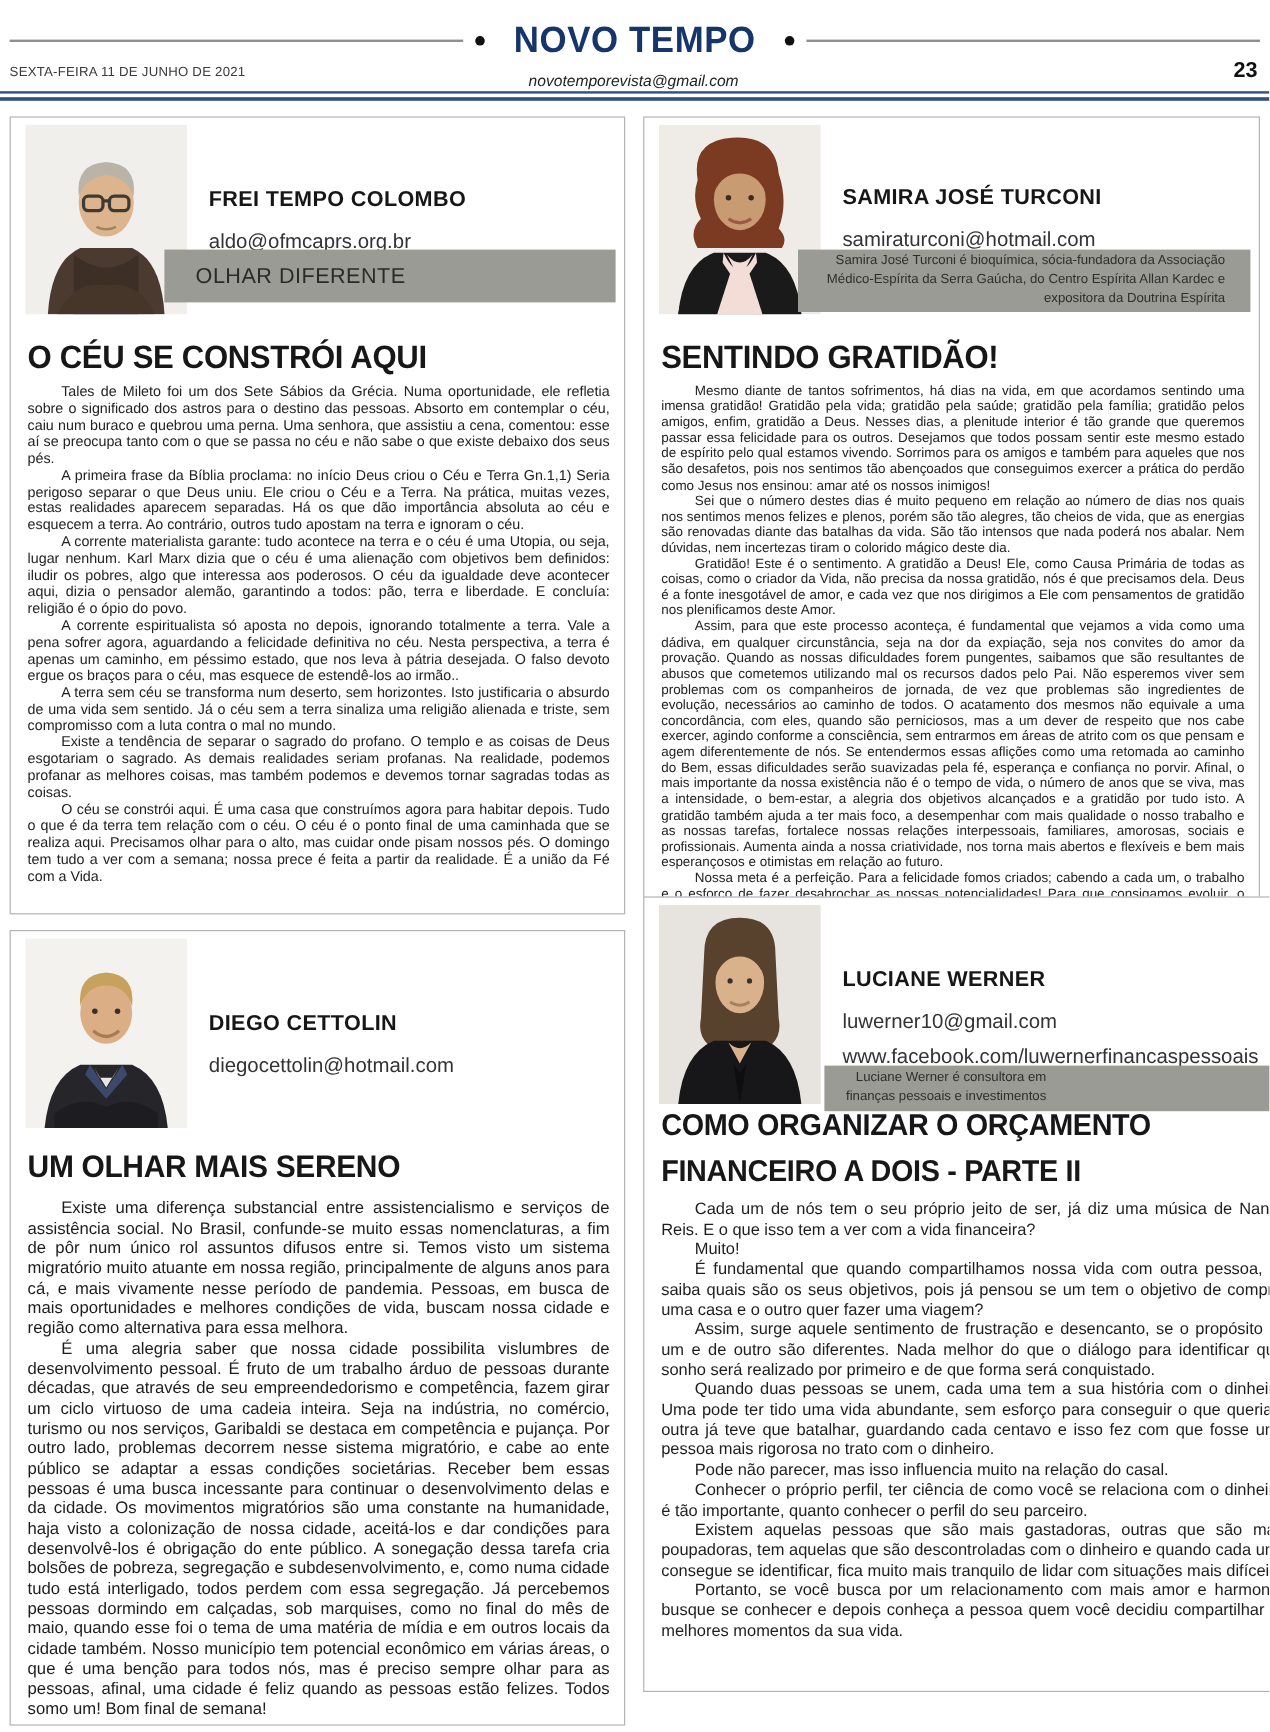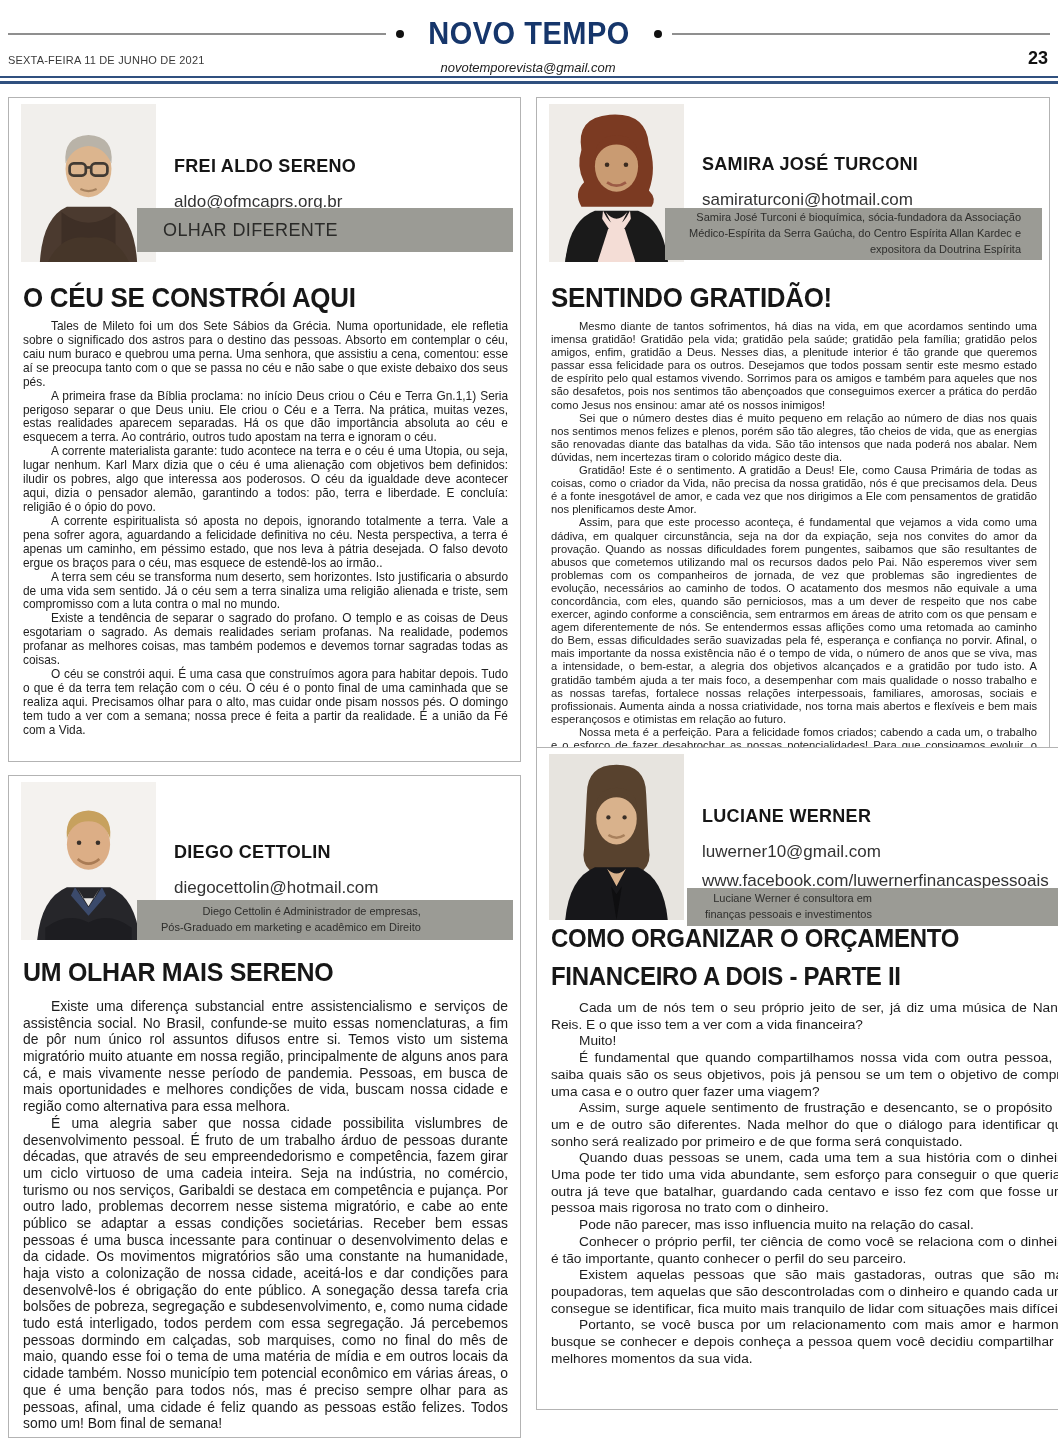--- a/index.html
+++ b/index.html
@@ -82,21 +82,21 @@
         <path d="M30 80 Q50 96 70 80 L70 117 L30 117 Z" fill="#3e2f26"></path>
         <path d="M20 117 Q30 96 50 99 Q70 96 80 117 Z" fill="#463629"></path>
         <ellipse cx="50" cy="48" rx="17" ry="21" fill="#dcb58e"></ellipse>
         <path d="M33 44 Q31 24 50 23 Q69 24 67 44 Q62 32 50 31 Q38 32 33 44Z" fill="#b9b3a8"></path>
         <rect x="36" y="44" width="12" height="9" rx="3" fill="none" stroke="#413a33" stroke-width="2"></rect>
         <rect x="52" y="44" width="12" height="9" rx="3" fill="none" stroke="#413a33" stroke-width="2"></rect>
         <line x1="48" y1="47" x2="52" y2="47" stroke="#413a33" stroke-width="2"></line>
         <path d="M44 63 Q50 66 56 63" stroke="#a5815e" stroke-width="1.6" fill="none"></path>
       </svg>
     </div>
-    <div class="author-name" style="top:58px">FREI ALDO SERENO</div>
+    <div class="author-name" style="top:58px">FREI TEMPO COLOMBO</div>
     <div class="author-contacts" style="top:90px">
         <div>aldo@ofmcaprs.org.br</div>
       </div>
     <div class="band" style="top:110px;height:44px">
       <div class="band-inner band-big">OLHAR DIFERENTE</div>
     </div>
     <div class="art-title t-a1">O  CÉU SE CONSTRÓI AQUI</div>
     <div class="art-body b-a1">
         <p>Tales de Mileto  foi um dos  Sete  Sábios da Grécia. Numa oportunidade, ele refletia sobre o significado dos astros para o destino das pessoas. Absorto em contemplar o céu, caiu num buraco e quebrou uma perna. Uma senhora, que assistiu a cena,  comentou: esse aí se preocupa tanto com o que se passa no céu e não sabe o que existe debaixo dos seus pés.</p>
         <p>A primeira  frase da Bíblia proclama: no início Deus criou o Céu e Terra  Gn.1,1) Seria perigoso separar o que Deus uniu. Ele criou o Céu e a Terra. Na prática, muitas vezes, estas realidades aparecem separadas. Há os que  dão importância absoluta ao céu e esquecem a terra. Ao contrário, outros tudo apostam na terra e ignoram o céu.</p>
@@ -156,24 +156,20 @@
         <path d="M34 42 Q32 22 50 21 Q68 22 66 42 Q62 29 50 29 Q38 29 34 42Z" fill="#c7a15e"></path>
         <circle cx="43" cy="45" r="1.7" fill="#38302a"></circle>
         <circle cx="57" cy="45" r="1.7" fill="#38302a"></circle>
         <path d="M42 57 Q50 64 58 57" stroke="#a97b54" stroke-width="2" fill="none"></path>
       </svg>
     </div>
     <div class="author-name" style="top:66px">DIEGO CETTOLIN</div>
     <div class="author-contacts" style="top:98px">
         <div>diegocettolin@hotmail.com</div>
       </div>
-    <div class="band" style="top:124px;height:40px">
-      <div class="band-inner band-small">Diego Cettolin é Administrador de empresas,
-Pós-Graduado em marketing e acadêmico em Direito</div>
-    </div>
     <div class="art-title t-a3">UM OLHAR MAIS SERENO</div>
     <div class="art-body b-a3">
         <p>Existe uma diferença substancial entre assistencialismo e serviços de assistência social. No Brasil, confunde-se muito essas nomenclaturas, a fim de pôr num único rol assuntos difusos entre si. Temos visto um sistema migratório muito atuante em nossa região, principalmente de alguns anos para cá, e mais vivamente nesse período de pandemia. Pessoas, em busca de mais oportunidades e melhores condições de vida, buscam nossa cidade e região como alternativa para essa melhora.</p>
         <p>É uma alegria saber que nossa cidade possibilita vislumbres de desenvolvimento pessoal. É fruto de um trabalho árduo de pessoas durante décadas, que através de seu empreendedorismo e competência, fazem girar um ciclo virtuoso de uma cadeia inteira. Seja na indústria, no comércio, turismo ou nos serviços, Garibaldi se destaca em competência e pujança. Por outro lado, problemas decorrem nesse sistema migratório, e cabe ao ente público se adaptar a essas condições societárias. Receber bem essas pessoas é uma busca incessante para continuar o desenvolvimento delas e da cidade. Os movimentos migratórios são uma constante na humanidade, haja visto a colonização de nossa cidade, aceitá-los e dar condições para desenvolvê-los é obrigação do ente público. A sonegação dessa tarefa cria bolsões de pobreza, segregação e subdesenvolvimento, e, como numa cidade tudo está interligado, todos perdem com essa segregação. Já percebemos pessoas dormindo em calçadas, sob marquises, como no final do mês de maio, quando esse foi o tema de uma matéria de mídia e em outros locais da cidade também. Nosso município tem potencial econômico em várias áreas, o que é uma benção para todos nós, mas é preciso sempre olhar para as pessoas, afinal, uma cidade é feliz quando as pessoas estão felizes. Todos somo um!  Bom final de semana!</p>
       </div>
   </div>
 
   <div class="box box-a4">
     <div class="photo" style="height:166px">
       <svg viewBox="0 0 100 123">

